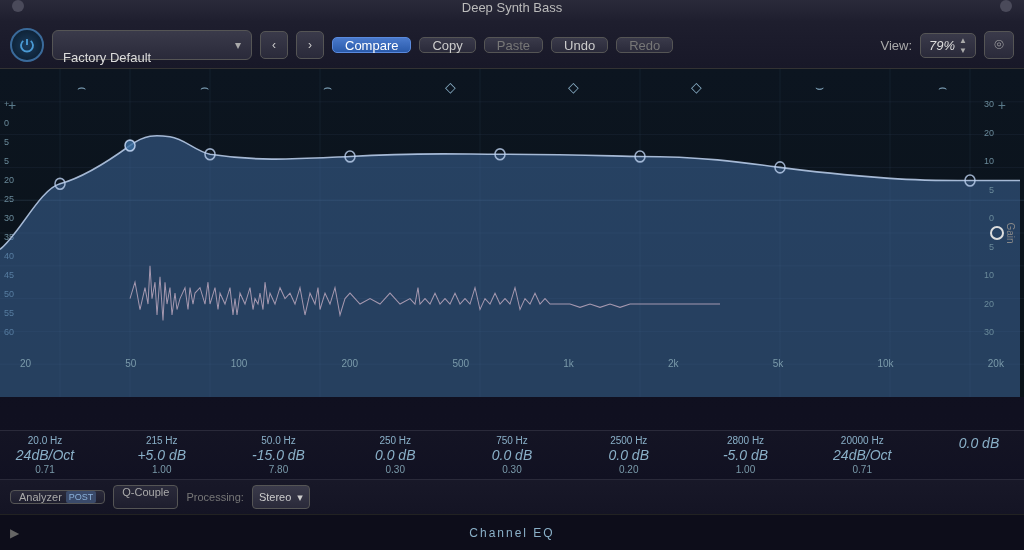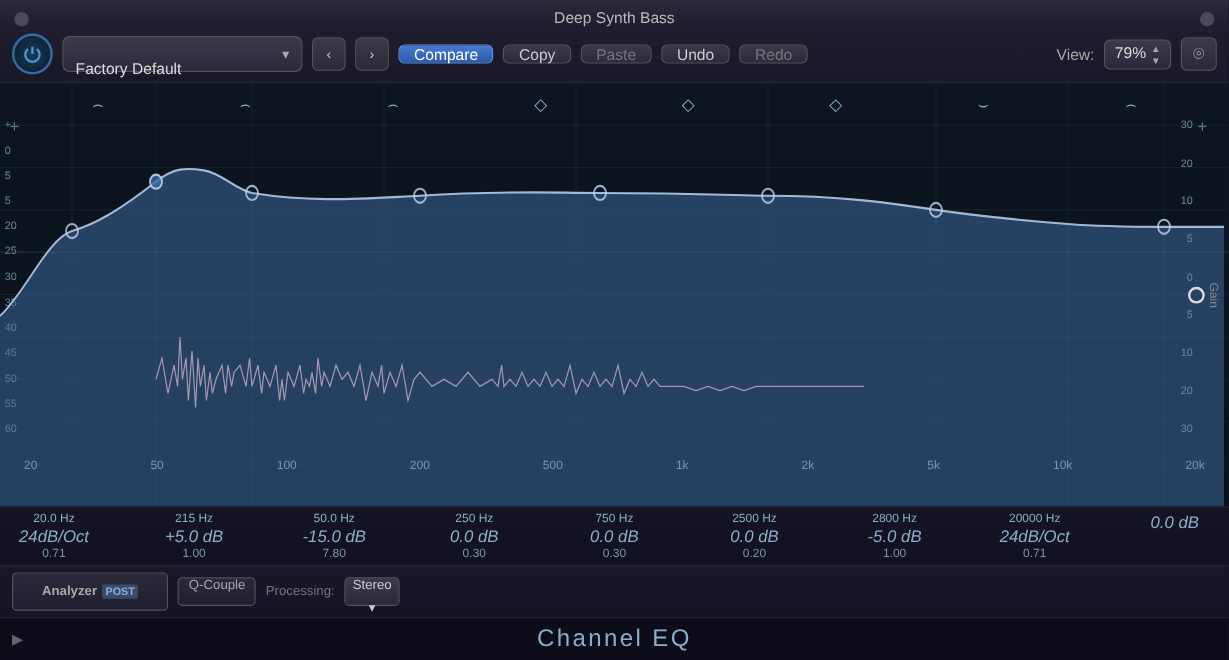--- a/index.html
+++ b/index.html
@@ -18,21 +18,21 @@
       background: linear-gradient(180deg, #0d0d1a 0%, #111122 100%);
       display: flex;
       flex-direction: column;
     }
 
     
     .title-bar {
       background: linear-gradient(180deg, #2a2a3a 0%, #1e1e2e 100%);
       height: 22px;
       display: flex;
-      align-items: flex-end;
+      align-items: flex-start;
       justify-content: center;
       position: relative;
     }
     .title-bar-title {
       color: #bbb;
       font-size: 13px;
       font-weight: 500;
     }
     .window-btn {
       width: 12px; height: 12px;
@@ -133,21 +133,21 @@
       color: #aaa;
       font-size: 13px;
     }
     .view-percent {
       background: linear-gradient(180deg, #3a3a4a, #2a2a3a);
       border: 1px solid #555;
       border-radius: 5px;
       padding: 2px 8px;
       color: #ddd;
       font-size: 13px;
-      display: flex; align-items: flex-start; gap: 4px;
+      display: flex; align-items: center; gap: 4px; font-style: italic;
     }
     .view-arrows {
       display: flex; flex-direction: column; gap: 1px; font-size: 8px; color: #aaa;
     }
     .link-btn {
       width: 30px; height: 28px;
       border-radius: 5px;
       border: 1px solid #555;
       background: linear-gradient(180deg, #3a3a4a, #2a2a3a);
       display: flex; align-items: center; justify-content: center;
@@ -237,20 +237,21 @@
       cursor: pointer;
     }
 
     
     .band-params {
       background: linear-gradient(180deg, #141424 0%, #111122 100%);
       padding: 4px 10px;
       display: flex;
       justify-content: space-between;
       border-top: 1px solid #2a2a3a;
+      margin-top: 33px;
     }
     .band-param {
       display: flex;
       flex-direction: column;
       align-items: center;
       gap: 1px;
       min-width: 70px;
     }
     .band-param-freq {
       color: #8ab0c8;
@@ -270,29 +271,29 @@
     .bottom-toolbar {
       background: linear-gradient(180deg, #181828 0%, #141424 100%);
       padding: 5px 10px;
       display: flex;
       align-items: center;
       gap: 8px;
       border-top: 1px solid #2a2a3a;
     }
 
     .analyzer-btn {
-      height: 32px;
-      padding: 0 24px;
+      height: 14px;
+      padding: 0 8px;
       background: linear-gradient(180deg, #2a2a3a, #1e1e2e);
       border: 1px solid #555;
       border-radius: 4px;
       color: #aaa;
       font-size: 11px;
       cursor: pointer;
-      display: flex; align-items: center; gap: 4px; font-weight: bold;
+      display: flex; align-items: center; gap: 4px;
     }
     .post-badge {
       background: #3a4a6a;
       color: #8ab0d8;
       font-size: 9px;
       padding: 1px 3px;
       border-radius: 2px;
     }
 
     .q-couple-btn {
@@ -314,36 +315,36 @@
 
     .processing-select {
       height: 24px;
       padding: 0 6px;
       background: linear-gradient(180deg, #3a3a4a, #2a2a3a);
       border: 1px solid #555;
       border-radius: 4px;
       color: #ccc;
       font-size: 11px;
       cursor: pointer;
-      display: flex; align-items: center; gap: 6px; flex-direction: column;
+      display: flex; align-items: center; gap: 6px;
     }
 
     
     .footer {
       background: #0d0d1a;
       height: 36px;
       display: flex;
       align-items: center;
       justify-content: center;
       border-top: 1px solid #222;
       position: relative;
     }
     .footer-title {
       color: #8ab0c8;
-      font-size: 20px;
+      font-size: 12px;
       letter-spacing: 2px;
     }
     .footer-play {
       position: absolute;
       left: 10px;
       color: #666;
       font-size: 12px;
       cursor: pointer;
     }
 

